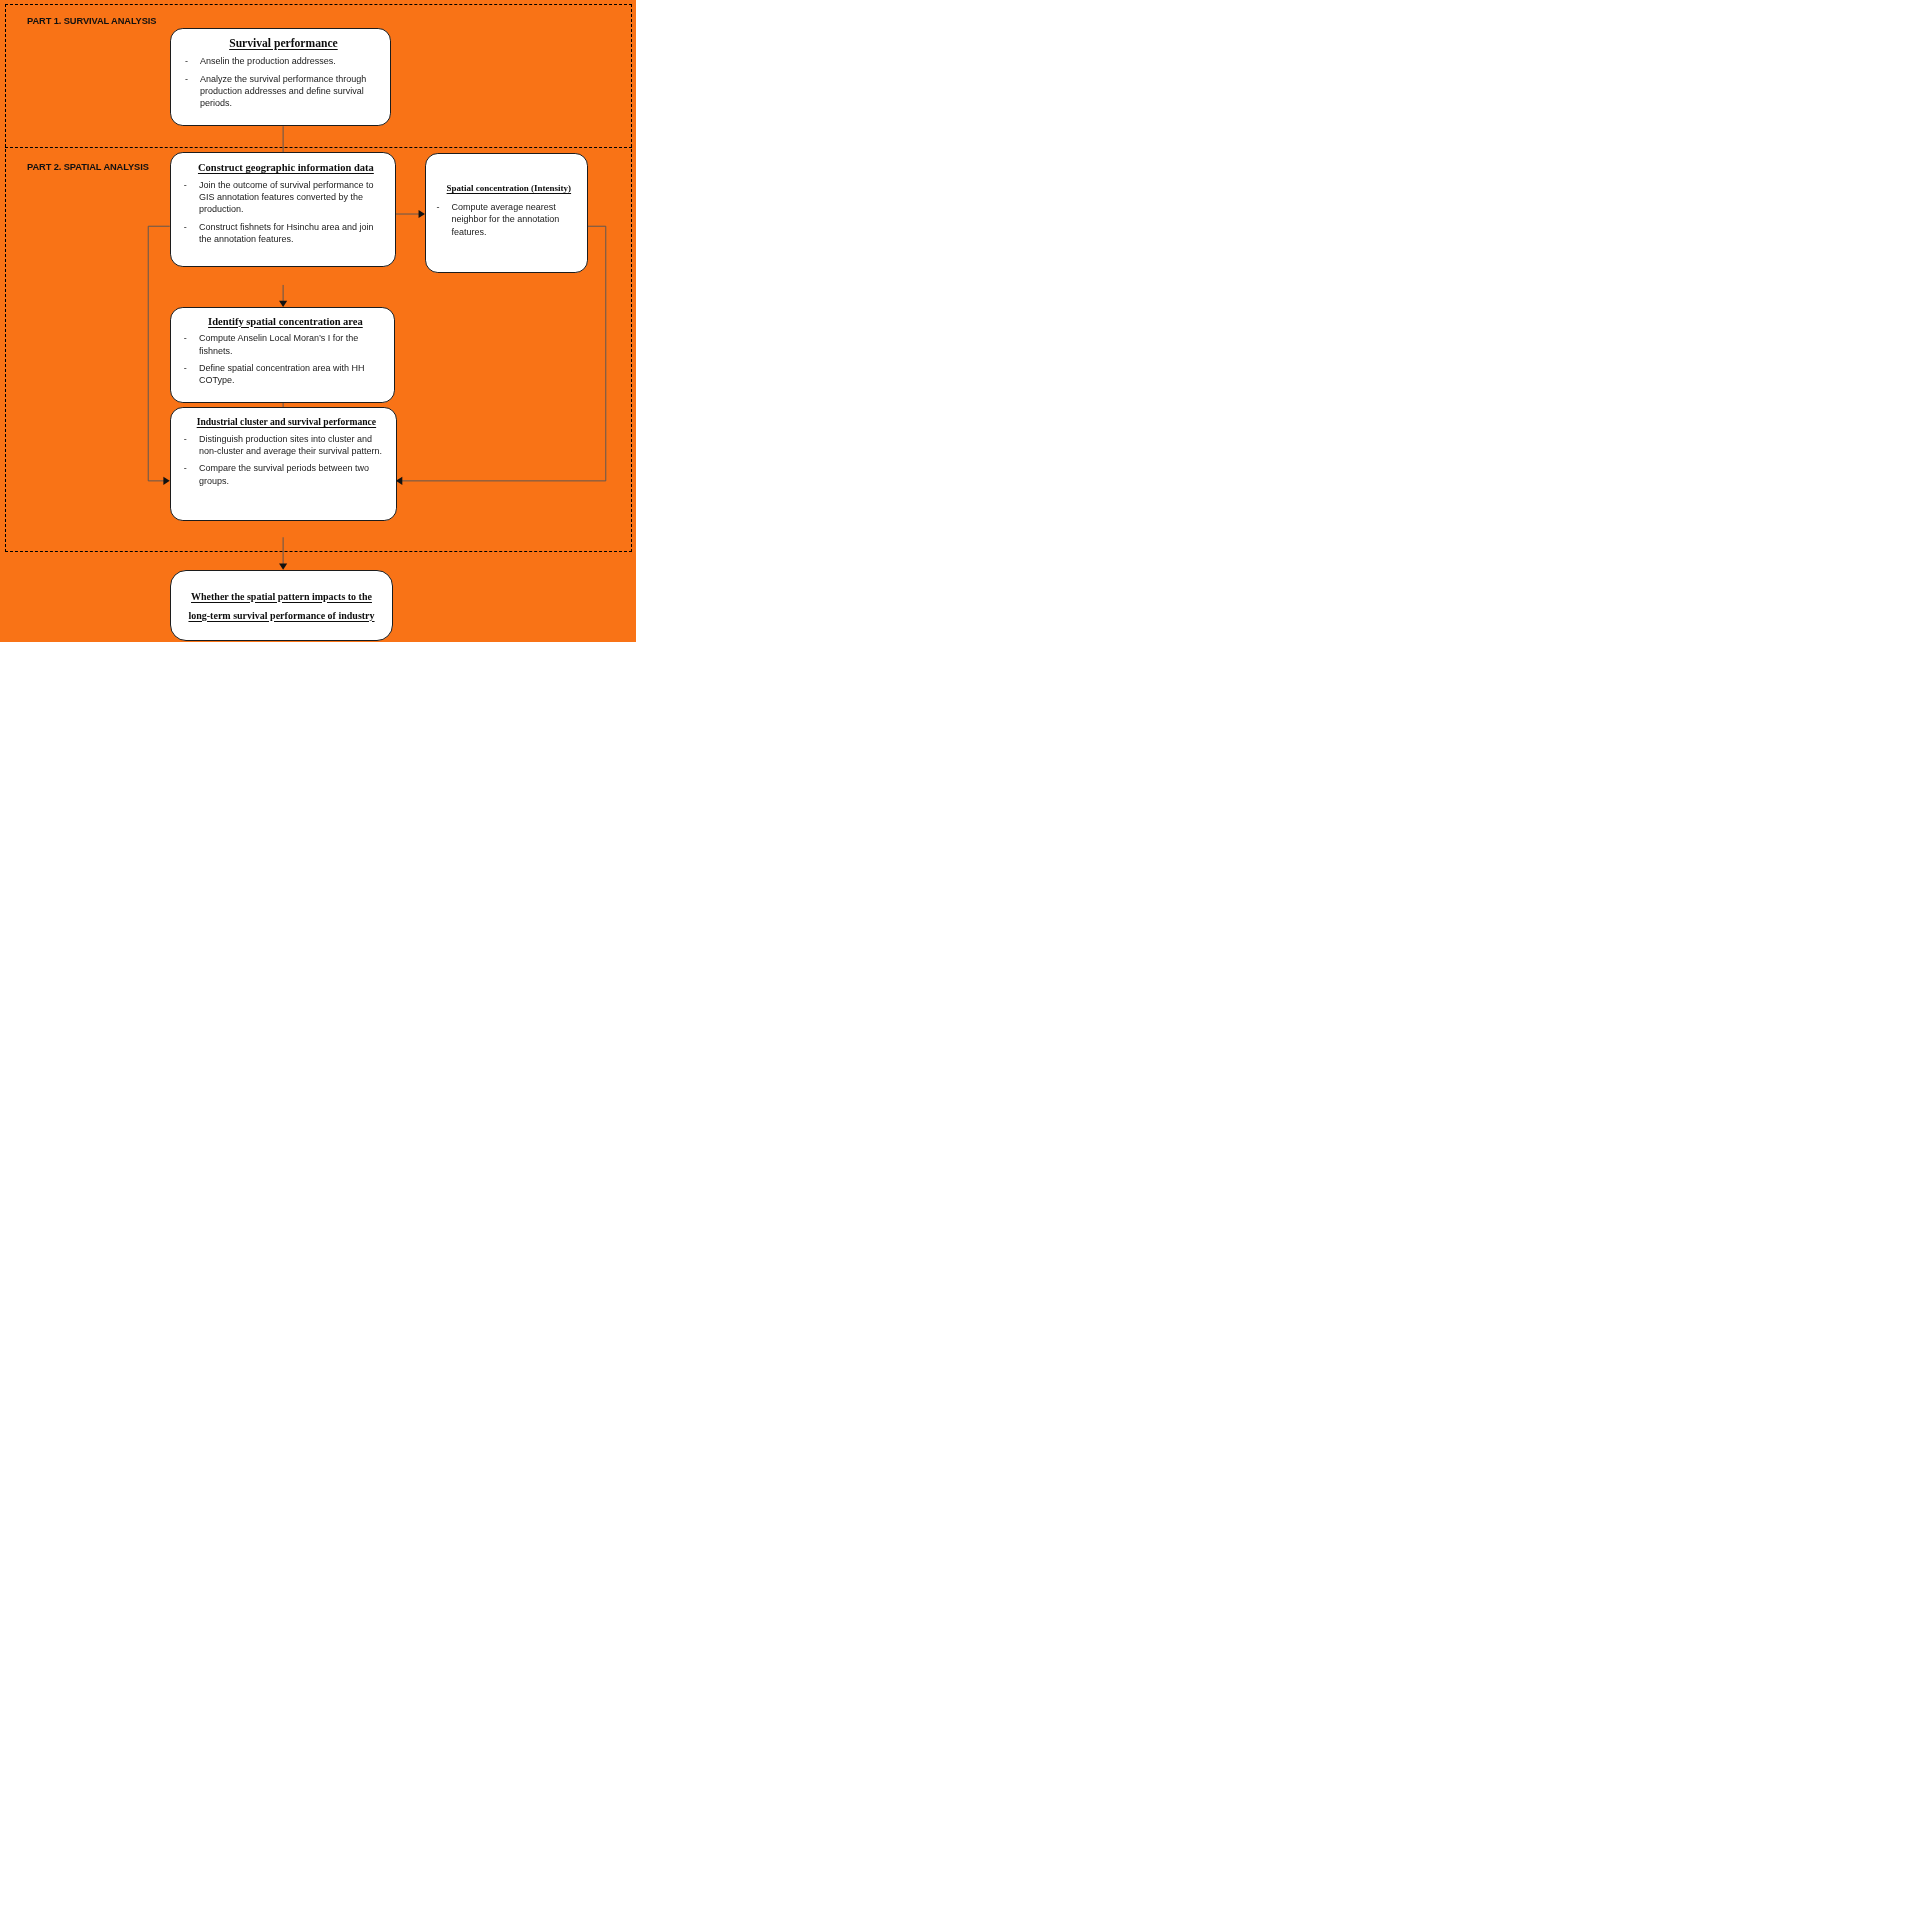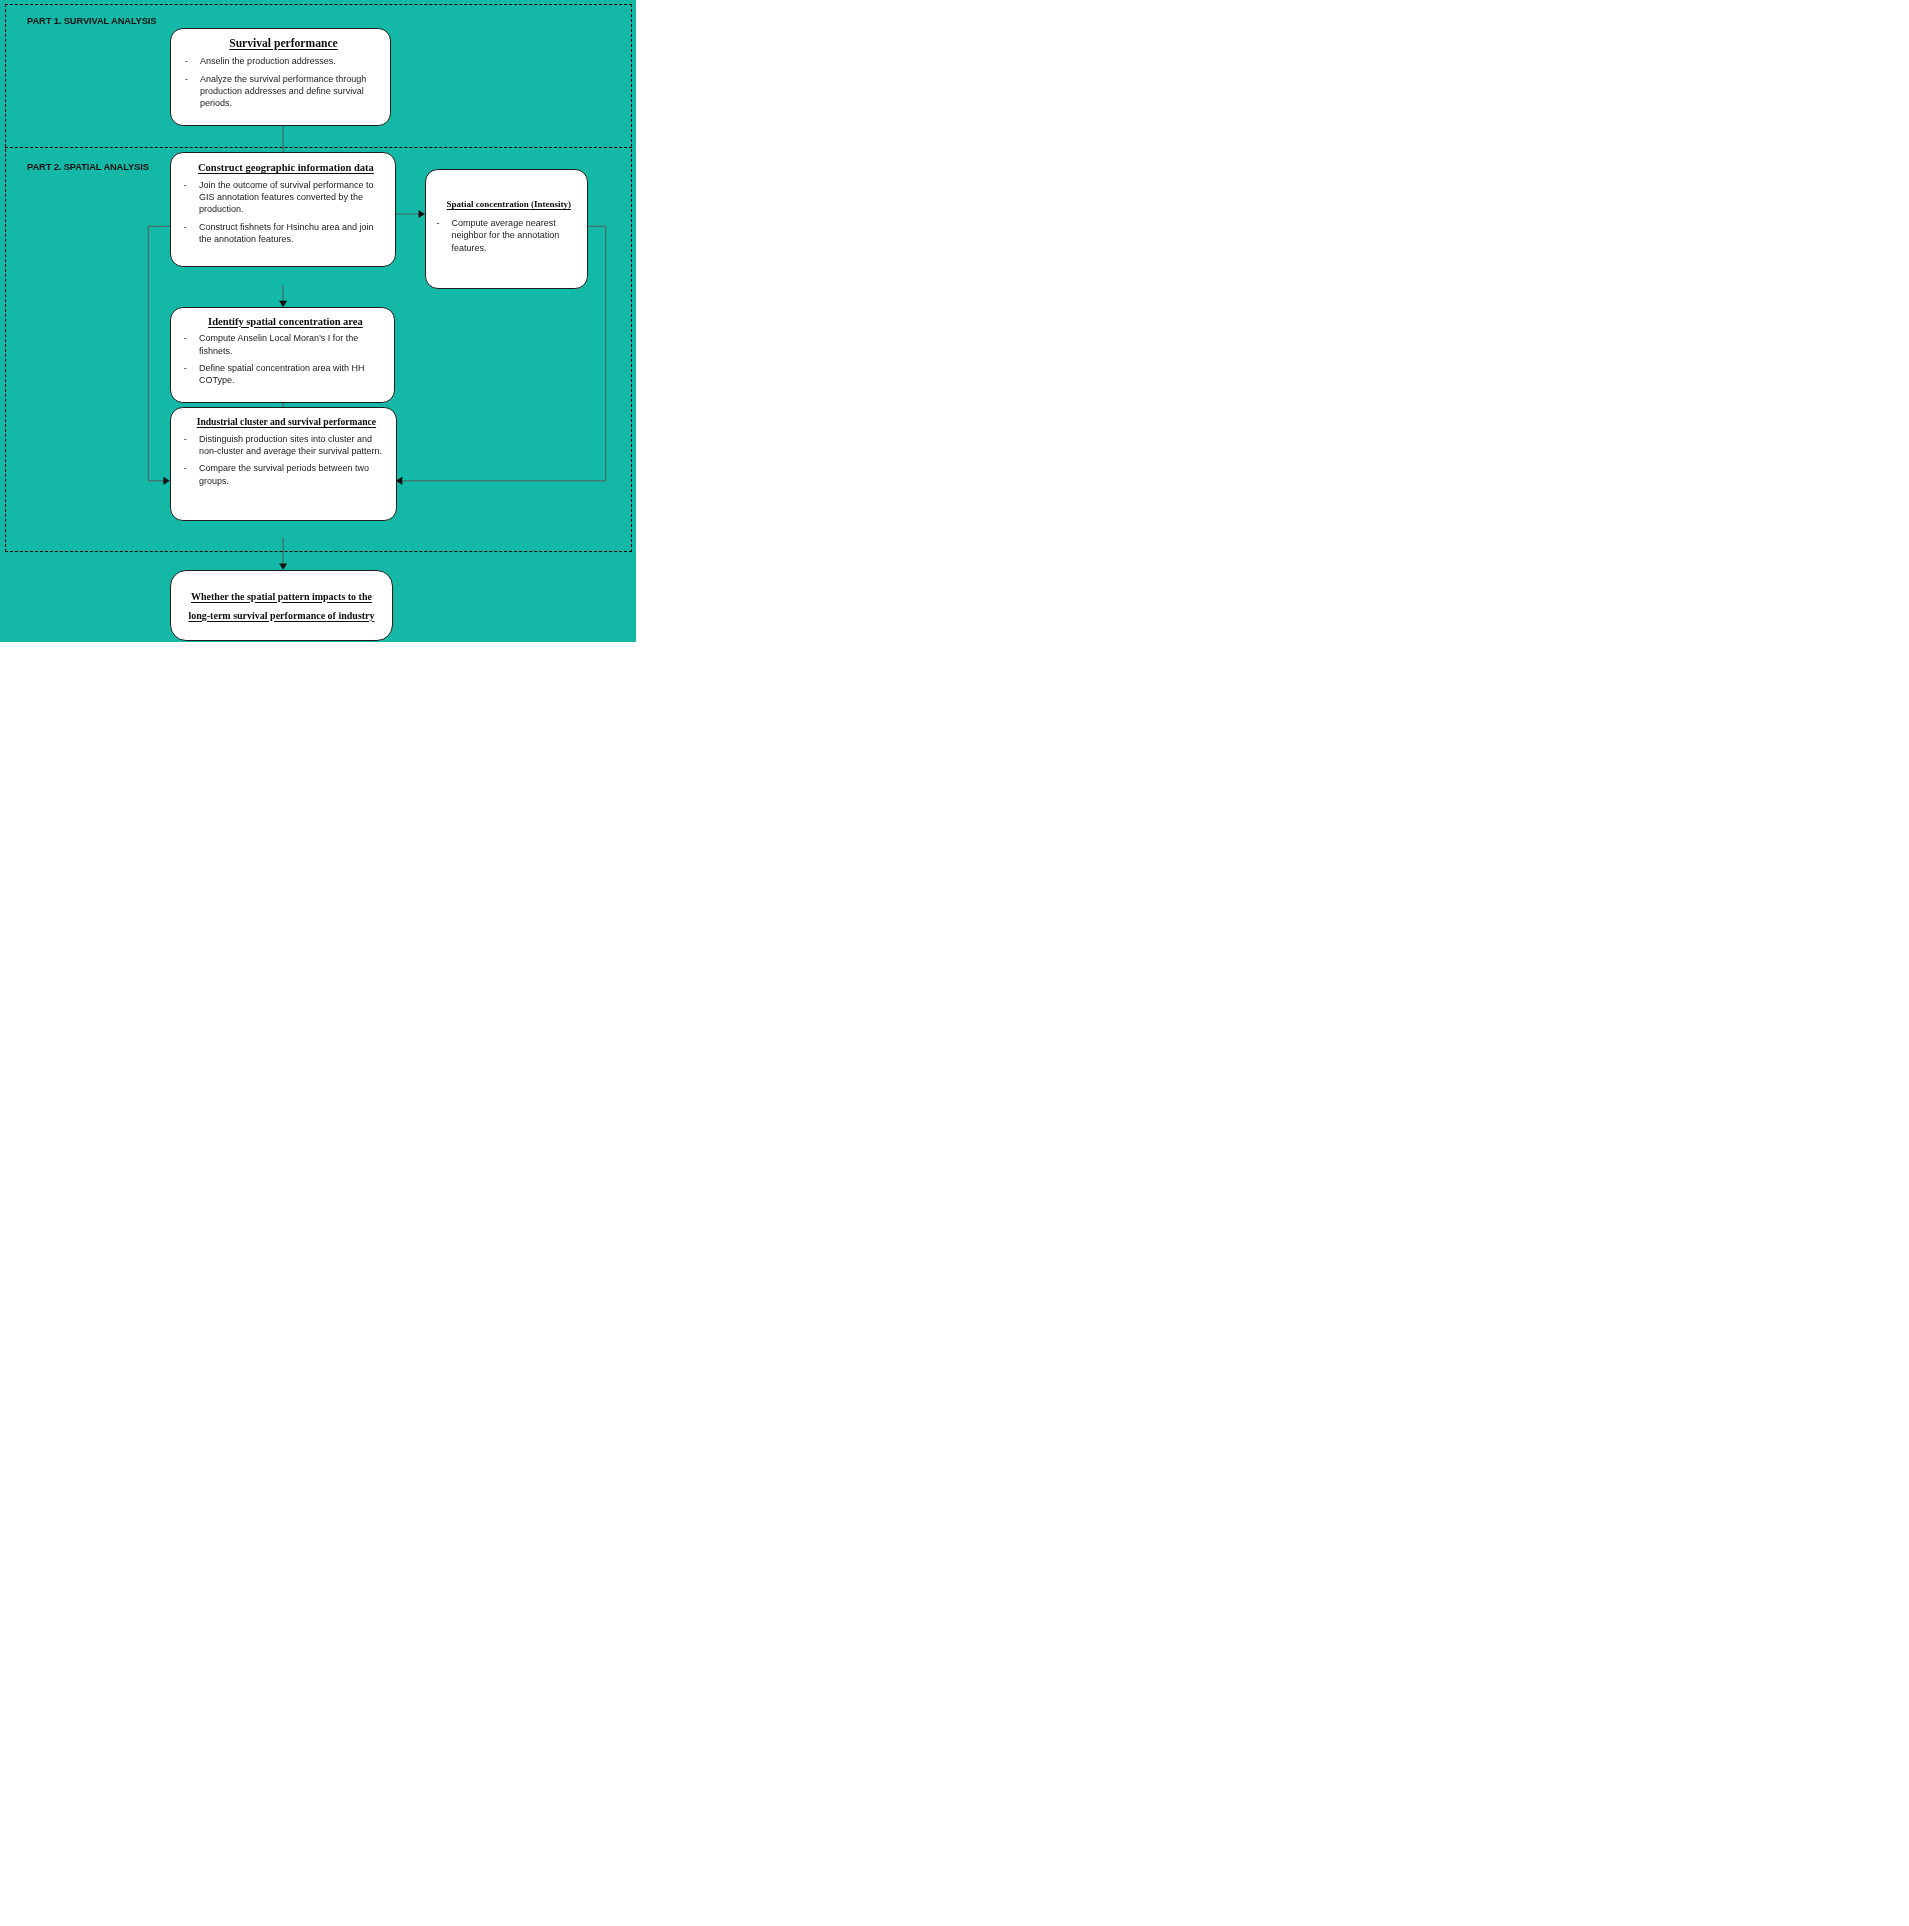--- a/index.html
+++ b/index.html
@@ -5,21 +5,21 @@
   html, body {
     margin: 0;
     padding: 0;
     background: #ffffff;
     font-family: "Liberation Sans", sans-serif;
   }
   .canvas {
     position: relative;
     width: 636px;
     height: 642px;
-    background: #14b8a6;
+    background: #f97316;
     overflow: hidden;
   }
   .dashed-frame {
     position: absolute;
     left: 4.7px; top: 4.1px;
     width: 627px; height: 548px;
     border: 1.2px dashed #000000;
     box-sizing: border-box;
   }
   .dashed-divider {
@@ -73,21 +73,21 @@
     text-align: left;
     margin-right: 7px;
   }
 
   #box-survival   { left: 170px; top: 28px;  width: 221px; height: 98px; padding: 7.6px 8.1px 3.5px 14px; }
   #box-survival .node-title { font-size: 11.6px; }
 
   #box-construct  { left: 170px; top: 152px; width: 226px; height: 115px; padding: 9.3px 7px 3.5px 12.8px; }
   #box-construct .node-title { font-size: 10.5px; }
 
-  #box-spatial    { left: 425px; top: 169px; width: 163px; height: 120px; padding: 5.8px 5.8px 5.8px 10.5px; justify-content: center; }
+  #box-spatial    { left: 425px; top: 153px; width: 163px; height: 120px; padding: 5.8px 5.8px 5.8px 10.5px; justify-content: center; }
   #box-spatial .node-title { font-size: 9px; }
   #box-spatial .bullets { margin-top: 8.1px; }
 
   #box-identify   { left: 170px; top: 307px; width: 225px; height: 96px; padding: 7.6px 7px 2.3px 12.8px; }
   #box-identify .node-title { font-size: 10.5px; }
 
   #box-industrial { left: 170px; top: 407px; width: 227px; height: 114px; padding: 8.1px 7px 3.5px 12.8px; }
   #box-industrial .node-title { font-size: 9.6px; }
 
   #box-conclusion {

